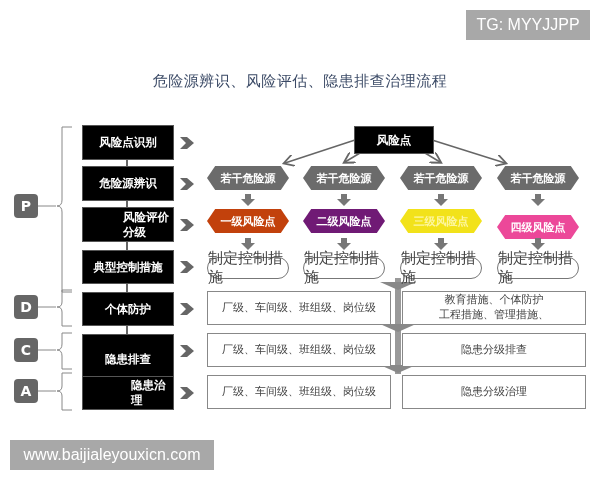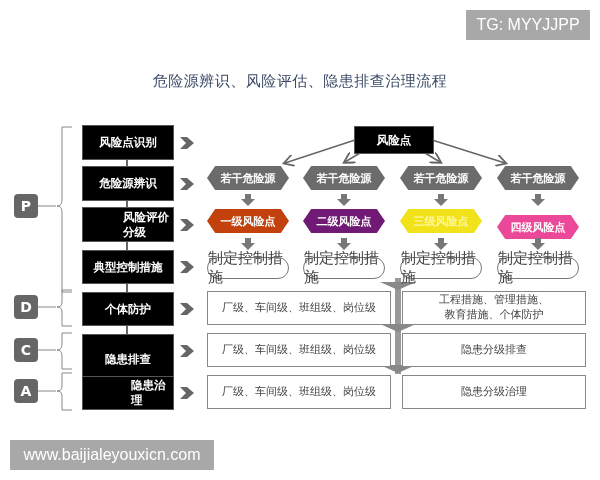--- a/index.html
+++ b/index.html
@@ -141,21 +141,21 @@
     <polygon points="0,5 14,5 7,12" fill="#777"></polygon>
   </svg>
 
 <div class="abs pill" style="left:207px;top:257px;width:82px;">制定控制措施</div>
 <div class="abs pill" style="left:303px;top:257px;width:82px;">制定控制措施</div>
 <div class="abs pill" style="left:400px;top:257px;width:82px;">制定控制措施</div>
 <div class="abs pill" style="left:497px;top:257px;width:82px;">制定控制措施</div>
 
 <div class="abs rbox" style="left:207px;top:291px;width:184px;height:34px;">厂级、车间级、班组级、岗位级</div>
 <div class="abs rbox" style="left:402px;top:291px;width:184px;height:34px;flex-direction:column;">
+  <span>教育措施、个体防护</span>
   <span>工程措施、管理措施、</span>
-  <span>教育措施、个体防护</span>
 </div>
 
 <div class="abs rbox" style="left:207px;top:333px;width:184px;height:34px;">厂级、车间级、班组级、岗位级</div>
 <div class="abs rbox" style="left:402px;top:333px;width:184px;height:34px;">隐患分级排查</div>
 
 <div class="abs rbox" style="left:207px;top:375px;width:184px;height:34px;">厂级、车间级、班组级、岗位级</div>
 <div class="abs rbox" style="left:402px;top:375px;width:184px;height:34px;">隐患分级治理</div>
 
 </body></html>

